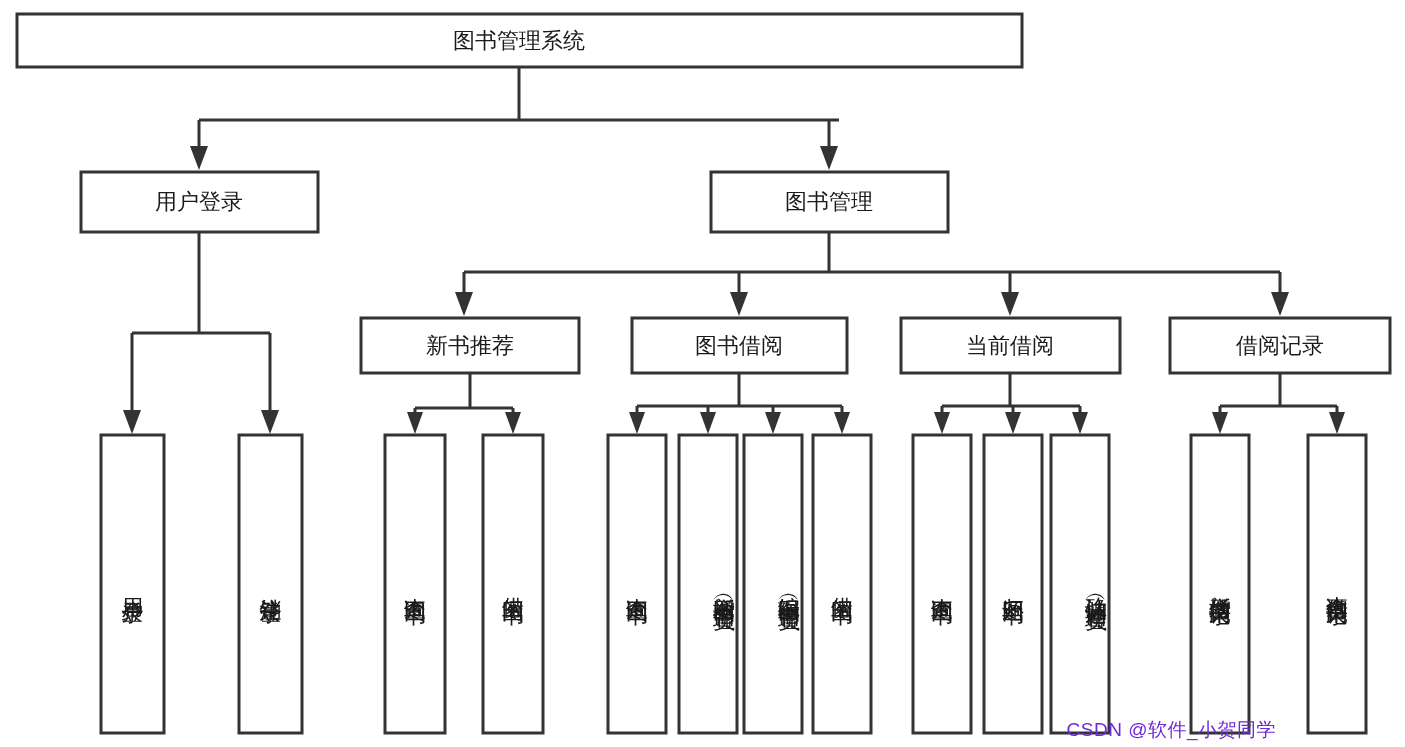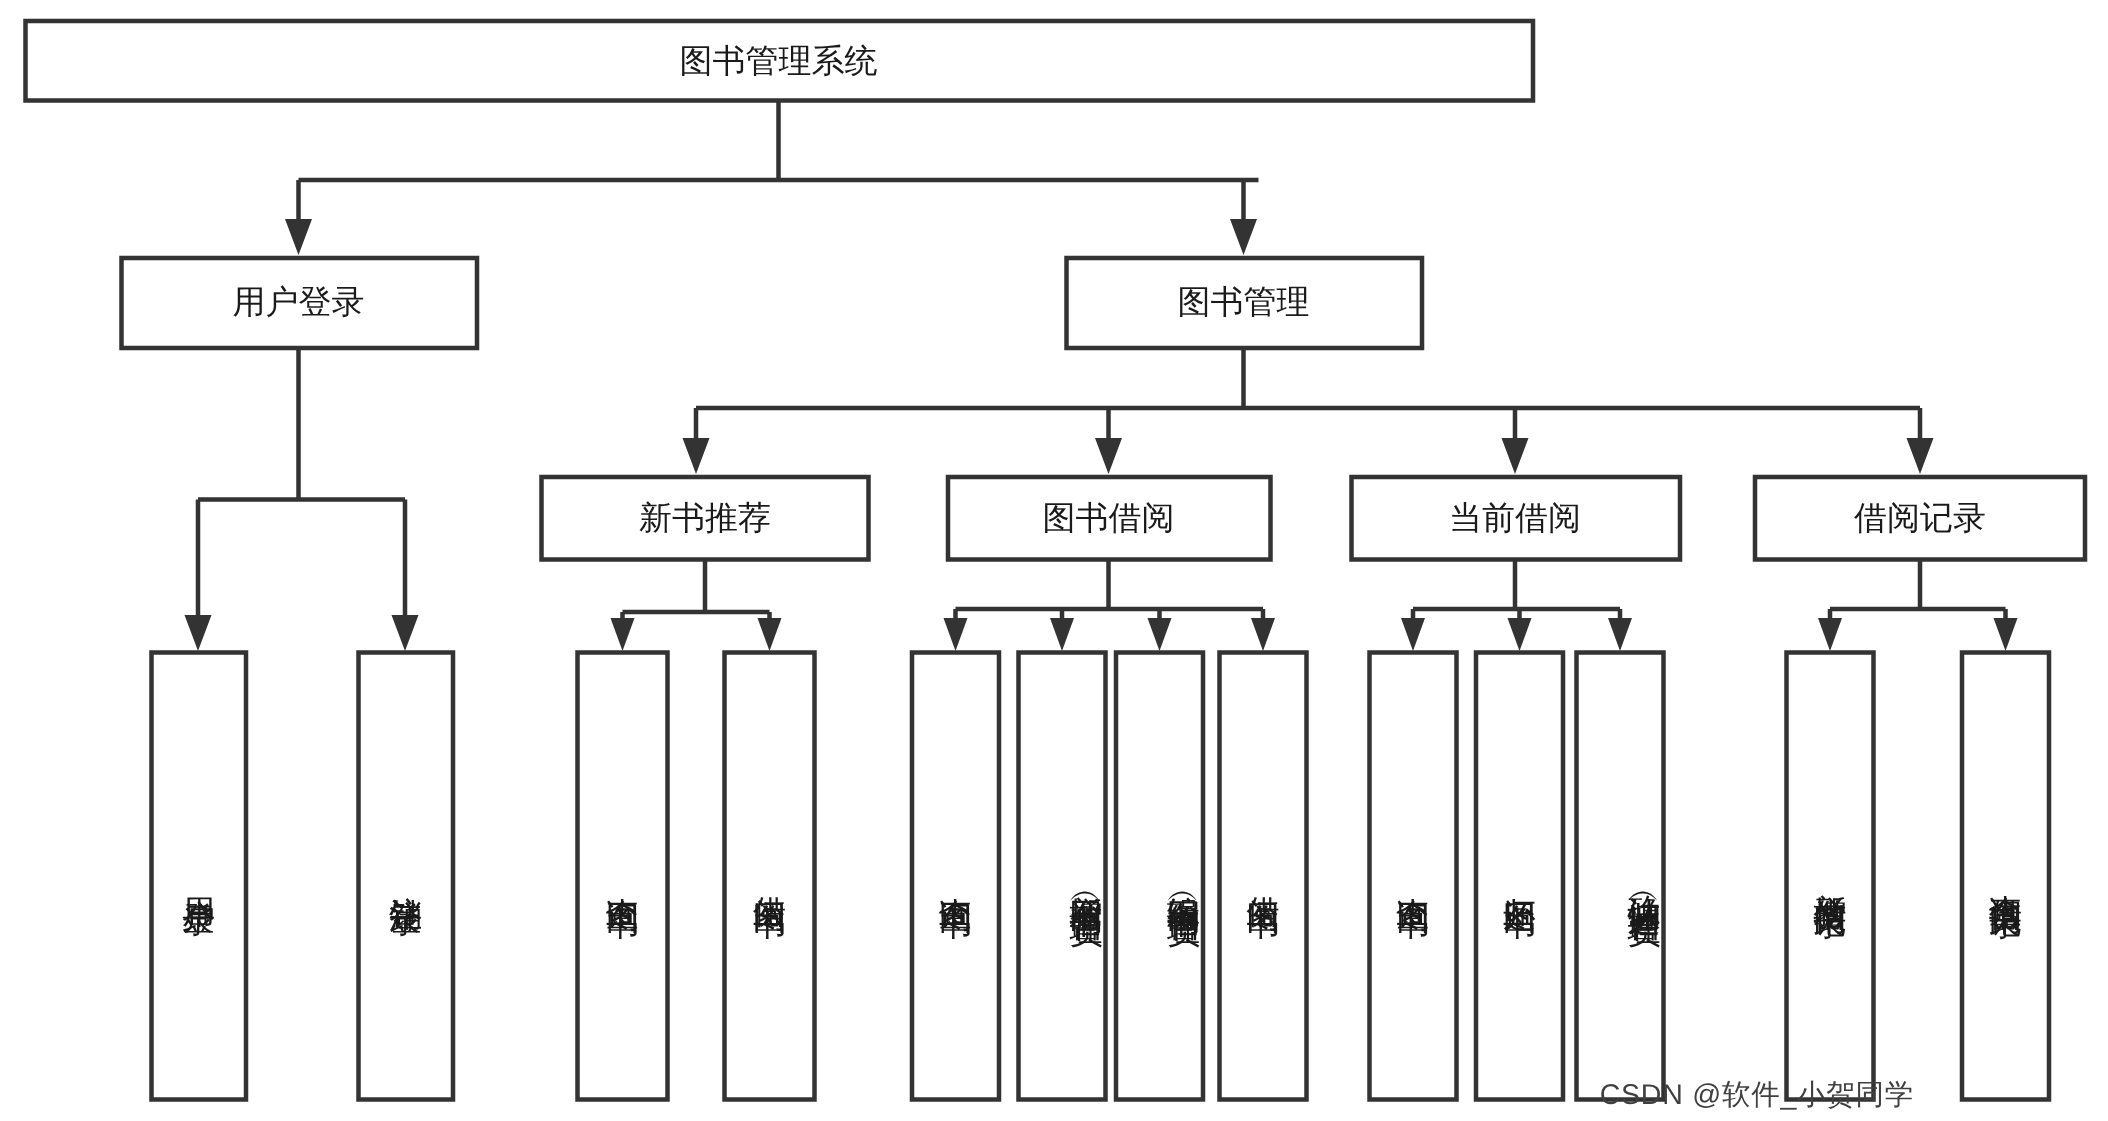--- a/index.html
+++ b/index.html
@@ -61,21 +61,21 @@
     text-align: center;
     white-space: nowrap;
     pointer-events: none;
   }
   .watermark {
     position: absolute;
     right: 8px;
     bottom: 4px;
     font-family: "Liberation Sans", "DejaVu Sans", sans-serif;
     font-size: 19px;
-    color: #404040;
+    color: #6d28d9;
     white-space: nowrap;
     letter-spacing: 0.5px;
   }
 </style>
 </head>
 <body>
 
 <div id="diagram-root">
 
   <svg class="flow" viewBox="0 0 1405 747" xmlns="http://www.w3.org/2000/svg">

